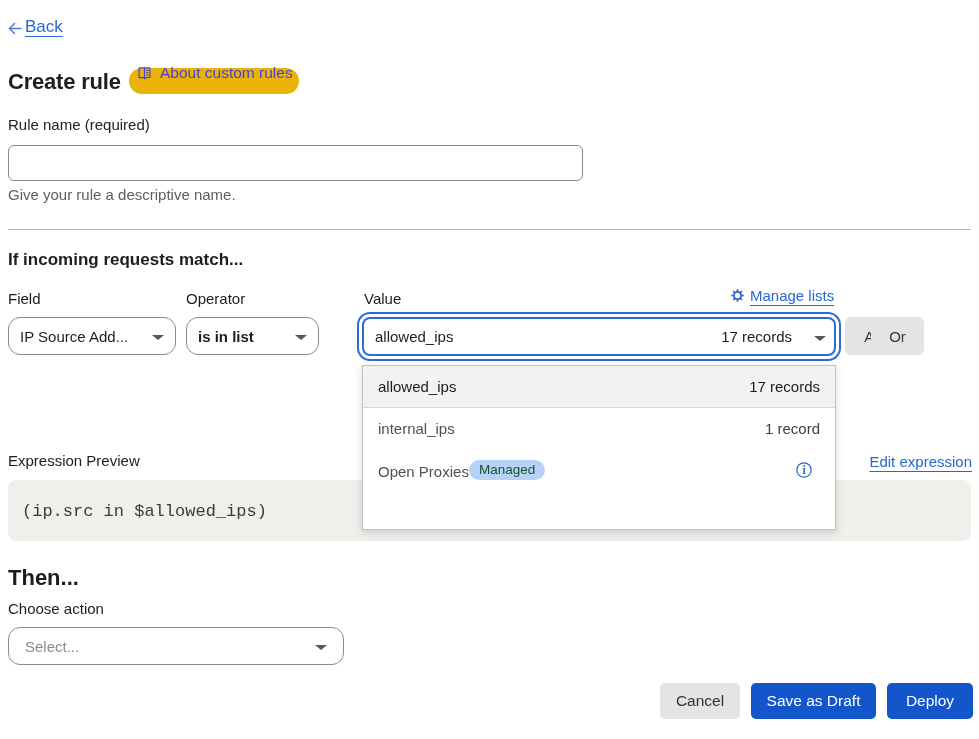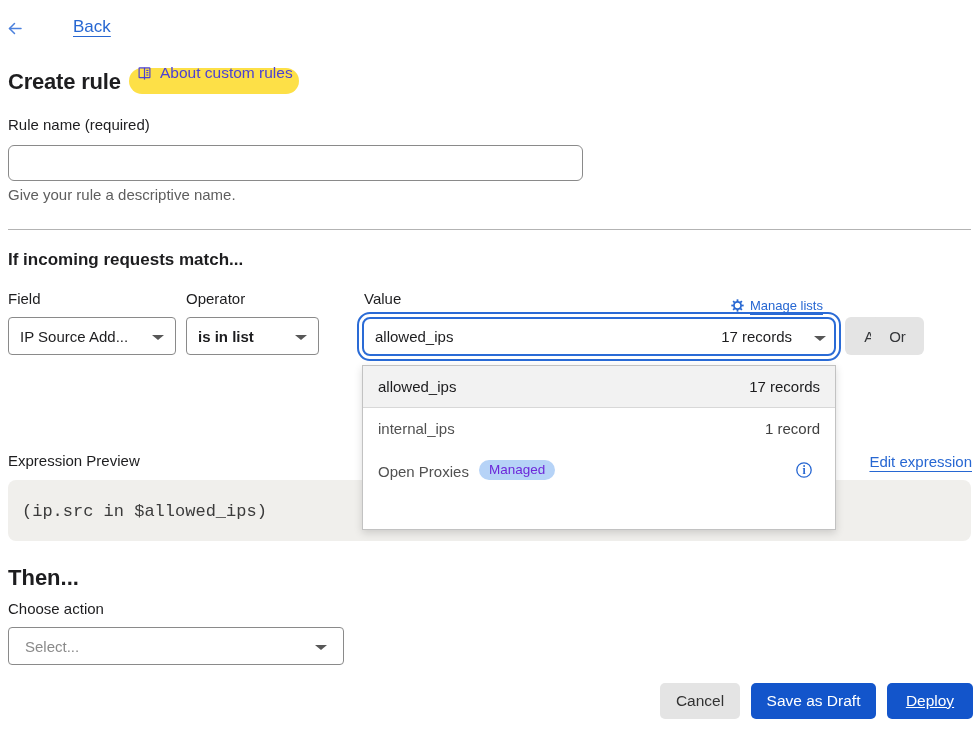--- a/index.html
+++ b/index.html
@@ -1,86 +1,86 @@
 <!DOCTYPE html>
 <html><head>
 <meta charset="utf-8">
 <style>
 * { margin:0; padding:0; box-sizing:border-box; }
 html,body { width:979px; height:739px; background:#ffffff; }
 body { font-family:"Liberation Sans", sans-serif; color:#1d1d1f; position:relative; }
 .abs { position:absolute; }
-a { text-decoration:none;gap:48px; }
+a { text-decoration:none; }
 .link { color:#2767d2; }
 .u { text-decoration:underline; text-decoration-thickness:1px; text-underline-offset:4px; }
 
 
 #back { left:8px; top:17px; font-size:17px; color:#2767d2; display:flex; align-items:center; }
 #back .arrow { margin-right:3px; margin-top:2px; }
 
 
 #h1 { left:8px; top:69px; font-size:22px; font-weight:bold; color:#1e1e20; letter-spacing:-0.2px; }
-#badge { left:129px; top:68px; height:26px; display:inline-flex; align-items:center; gap:8px; padding:0 6px 16px 8px; border-radius:13px; background:#fde047; color:#4c40d4; font-size:15.5px; }
+#badge { left:129px; top:68px; height:26px; display:inline-flex; align-items:center; gap:8px; padding:0 6px 16px 8px; border-radius:13px; background:#eab308; color:#4c40d4; font-size:15.5px; }
 
 
 #lbl-rule { left:8px; top:116px; font-size:15px; }
 #input-rule { left:8px; top:145px; width:575px; height:36px; border:1px solid #8a8a8a; border-radius:6px; background:#fff; }
 #helper { left:8px; top:186px; font-size:15px; color:#5e5e5e; }
 
 #sep { left:8px; top:229px; width:963px; height:1px; background:#b3b3b3; }
 
 #h2 { left:8px; top:250px; font-size:17px; font-weight:bold; }
 
 .collabel { font-size:15px; top:290px; }
 #lbl-field { left:8px; }
 #lbl-op { left:186px; }
 #lbl-val { left:364px; }
-#manage { top:298px; left:731px; display:flex; align-items:center; gap:6px; font-size:13px; }
+#manage { top:287px; left:731px; display:flex; align-items:center; gap:6px; font-size:15px; }
 
-.sel { border:1px solid #8a8a8a; border-radius:4px; background:#fff; height:38px; display:flex; align-items:center; font-size:15px; color:#1d1d1f; }
+.sel { border:1px solid #8a8a8a; border-radius:12px; background:#fff; height:38px; display:flex; align-items:center; font-size:15px; color:#1d1d1f; }
 .sel .txt { padding-left:11px; }
 .caret { width:0; height:0; border-left:6px solid transparent; border-right:6px solid transparent; border-top:5.5px solid #575757; position:absolute; right:11px; top:17px; }
 #sel1 { left:8px; top:317px; width:168px; }
 #sel2 { left:186px; top:317px; width:133px;font-weight:bold; }
 
 #valbox { left:362px; top:317px; width:474px; height:39px; border:2px solid #2a6bd6; border-radius:8px; outline:2px solid #2a6bd6; outline-offset:3.5px; background:#fff; display:flex; align-items:center; font-size:15px; }
 #valbox .txt { padding-left:11px; }
 #valbox .records { position:absolute; right:42px; }
 #valbox .caret { right:8px; }
 
 .graybtn { background:#e4e4e4; border-radius:6px; display:flex; align-items:center; justify-content:center; font-size:15px; color:#35373a; }
 #btn-and { left:845px; top:317px; width:65px; height:38px; }
 #btn-or { left:871px; top:317px; width:53px; height:38px; }
 
 
 #panel { left:362px; top:365px; width:474px; height:165px; background:#fff; border:1px solid #c2c2c2; box-shadow:0 3px 8px rgba(0,0,0,0.15); z-index:5; }
 .row { height:41px; display:flex; align-items:center; justify-content:space-between; padding:0 15px; font-size:15px; color:#515151; }
 .row .right { color:#3f3f3f; }
 #row1 { background:#f2f2f2; border-bottom:1px solid #d8d8d8; height:42px; color:#1c1c1e; }
 #row1 .right { color:#1c1c1e; }
-.pill { background:#b6d3f7; color:#6d28d9; font-size:13.5px; padding:2.5px 10px; border-radius:11px; margin-left:10px; }
+.pill { background:#b6d3f7; color:#14532d; font-size:13.5px; padding:2.5px 10px; border-radius:11px; }
 
 
 #lbl-expr { left:8px; top:452px; font-size:15px; }
 #edit-expr { top:453px; right:7px; font-size:15px; }
 #codeblock { left:8px; top:480px; width:963px; height:61px; background:#f0efec; border-radius:8px; }
 #code { left:22px; top:502px; font-family:"Liberation Mono", monospace; font-size:17px; color:#3b3b3b; }
 
 
 #h3 { left:8px; top:565px; font-size:22px; font-weight:bold; }
 #lbl-action { left:8px; top:600px; font-size:15px; }
 #sel3 { left:8px; top:627px; width:336px; }
 #sel3 .txt { color:#8a8a8a; padding-left:16px; }
 #sel3 .caret { right:16px; }
 
 
 .btn { height:36px; border-radius:5px; display:flex; align-items:center; justify-content:center; font-size:15.5px; }
 #btn-cancel { left:660px; top:683px; width:80px; background:#e4e4e4; color:#333; }
 #btn-save { left:751px; top:683px; width:125px; background:#1355cb; color:#fff; }
-#btn-deploy { left:887px; top:683px; width:86px; background:#1355cb; color:#fff;text-decoration:underline; }
+#btn-deploy { left:887px; top:683px; width:86px; background:#1355cb; color:#fff; }
 </style>
 </head>
 <body>
 
 <a id="back" class="abs" href="#">
     <svg class="arrow" width="14" height="13" viewBox="0 0 14 13" fill="none" stroke="#4b80dd" stroke-width="1.5" stroke-linecap="round" stroke-linejoin="round">
       <path d="M13 6.5 H1.5"></path>
       <path d="M6.5 1.5 L1.5 6.5 L6.5 11.5"></path>
     </svg>
     <span class="u">Back</span>

